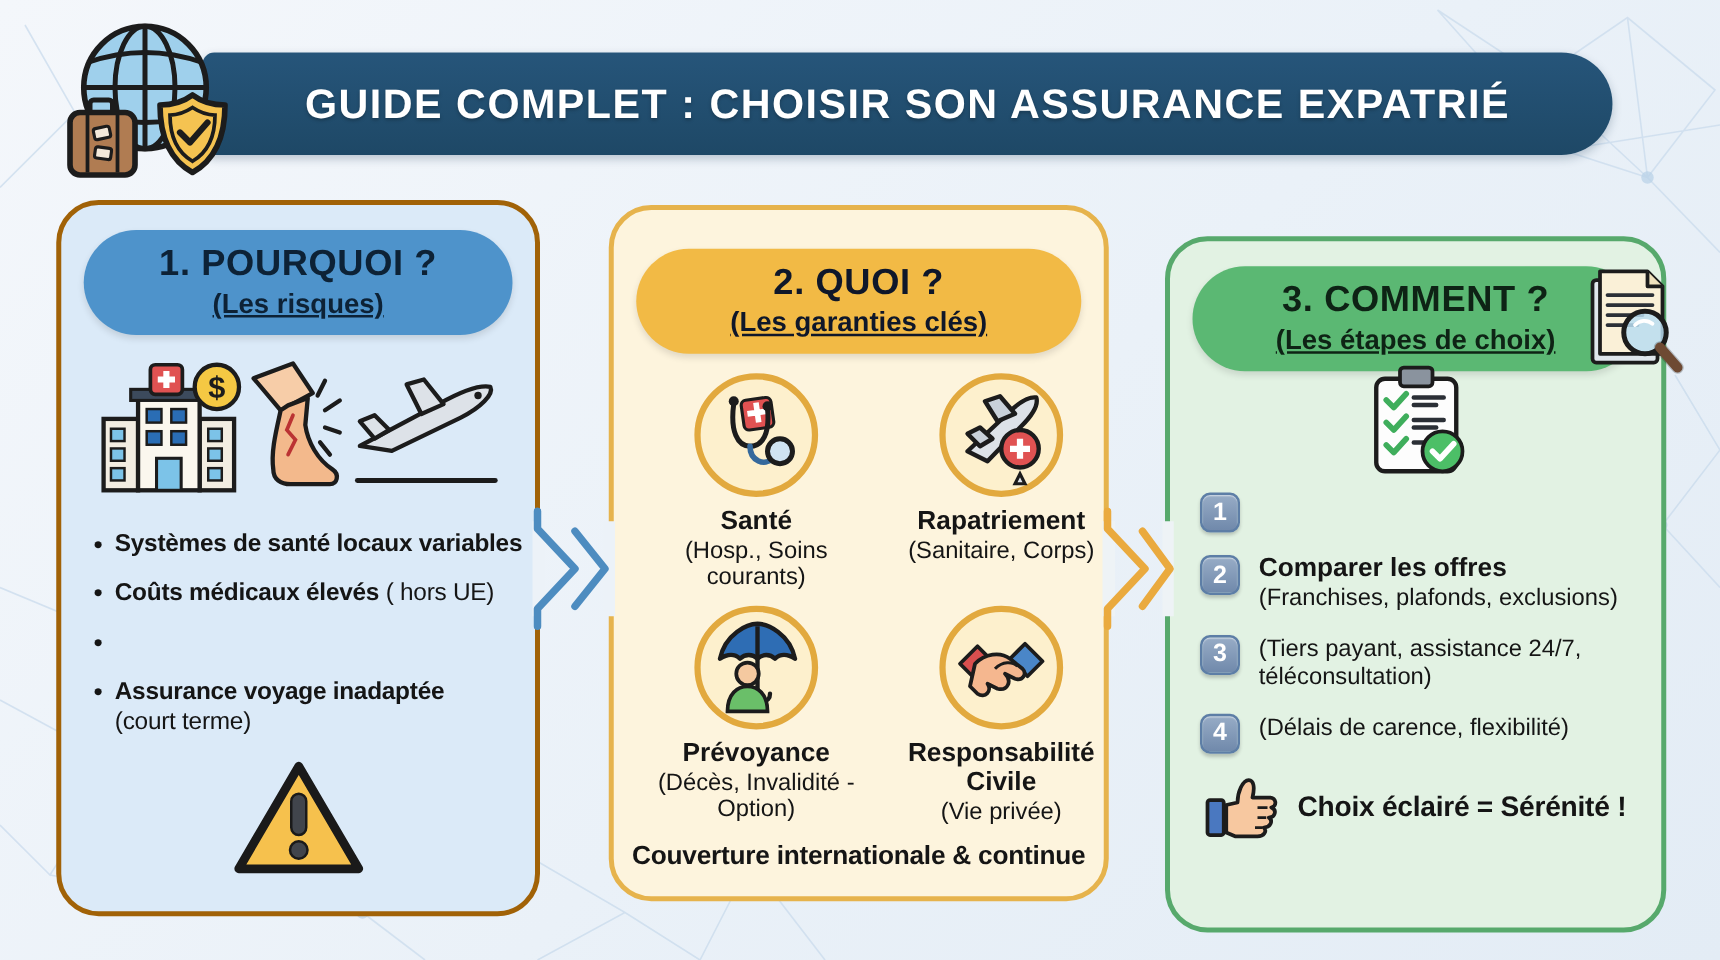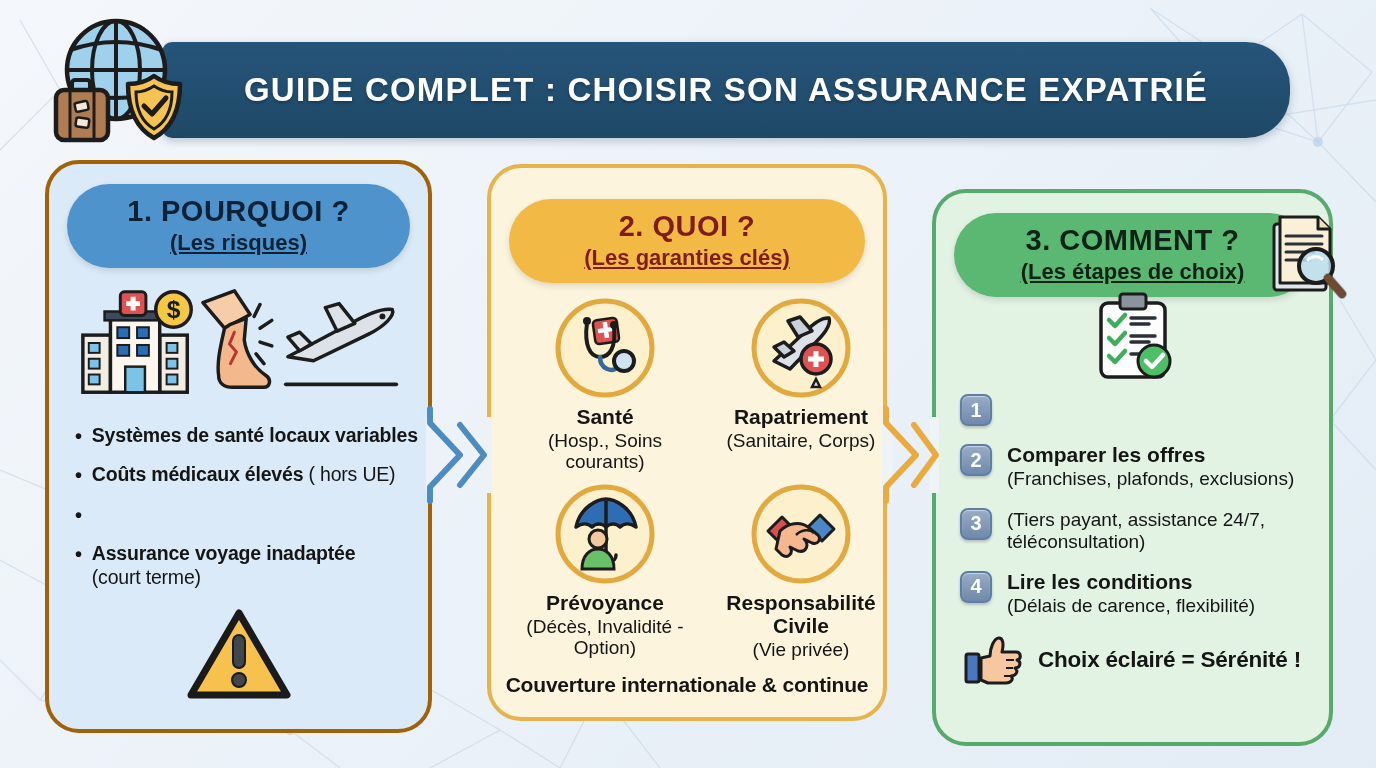--- a/index.html
+++ b/index.html
@@ -6,21 +6,21 @@
   html,body { width:1376px; height:768px; }
   body {
     font-family:"Liberation Sans","DejaVu Sans",sans-serif;
     background:linear-gradient(135deg,#f4f7fb 0%,#eaf1f8 55%,#e3ecf5 100%);
     position:relative; overflow:hidden; color:#151515;
   }
   .mesh { position:absolute; inset:0; z-index:0; }
 
   
   .banner {
-    position:absolute; left:162px; top:42px; width:1128px; height:96px;
+    position:absolute; left:162px; top:42px; width:1128px; height:82px;
     background:linear-gradient(180deg,#26557a 0%,#1e4866 100%);
     border-radius:10px 44px 44px 10px;
     display:flex; align-items:center; justify-content:center; z-index:2;
     box-shadow:0 3px 8px rgba(20,50,80,.25);
   }
   .banner h1 {
     color:#fff; font-size:33px; font-weight:bold; letter-spacing:1.2px;
     text-shadow:0 2px 3px rgba(0,0,0,.25); white-space:nowrap;
   }
   .logo { position:absolute; left:48px; top:14px; z-index:3; }
@@ -31,21 +31,21 @@
   .card2 { left:487px; top:164px; width:400px; height:557px; background:#fdf4dd; border:4px solid #e6b34c; }
   .card3 { left:932px; top:164px; width:401px; height:557px; background:#e2f2e3; border:4px solid #57a96c;margin-top:25px; }
 
   .pill {
     margin:20px 18px 0 18px; border-radius:48px; padding:11px 6px 12px 6px;
     text-align:center; box-shadow:0 3px 6px rgba(0,0,0,.12);
   }
   .pill .t1 { font-size:29px; font-weight:bold; letter-spacing:.5px; }
   .pill .t2 { font-size:22px; font-weight:bold; margin-top:2px;text-decoration:underline; }
   .pill-blue  { background:linear-gradient(180deg,#57a V0,#fff 0); background:#4e93cb; color:#0d2236; }
-  .pill-gold  { background:#f2ba45; color:#7f1d1d;margin-top:31px; }
+  .pill-gold  { background:#f2ba45; color:#0f172a;margin-top:31px; }
   .pill-green { background:#5bb873; color:#0e2315; }
 
   
   .risk-icons { display:flex; align-items:center; justify-content:space-between; padding:18px 26px 0 26px; height:132px; }
   .bullets { list-style:none; margin:24px 10px 0 26px; }
   .bullets li { display:flex; margin-bottom:15px; font-size:19.5px; line-height:1.22; letter-spacing:-.2px; }
   .bullets .dot { font-size:20px; margin-right:10px; font-weight:bold; }
   .bullets .b { font-weight:bold; }
   .bullets .n { font-weight:normal; }
   .b-line2:empty { display:none; }
@@ -319,21 +319,20 @@
     </div>
     <div class="step">
       <div class="badge">3</div>
       <div>
           <div class="sub">(Tiers payant, assistance 24/7, téléconsultation)</div>
         </div>
     </div>
     <div class="step">
       <div class="badge">4</div>
       <div>
-          <div class="bold">Lire les conditions</div>
           <div class="sub">(Délais de carence, flexibilité)</div>
         </div>
     </div>
   </div>
 
   <div class="footer">
     <svg width="62" height="52" viewBox="0 0 62 52">
       <rect x="2" y="20" width="13" height="28" rx="2" fill="#4a78c0" stroke="#1c1c1c" stroke-width="3"></rect>
       <path d="M17,24 L26,22 C26,14 30,4 35,4 C39,4 40,10 38,18 L52,18 C57,18 58,25 53,26 C58,28 56,34 51,34 C55,37 52,42 47,42 C50,45 47,49 42,49 L24,49 L17,46 Z" fill="#f7c8a0" stroke="#1c1c1c" stroke-width="3" stroke-linejoin="round"></path>
       <path d="M50,26 h-8 M49,34 h-7 M46,42 h-6" stroke="#1c1c1c" stroke-width="2.2"></path>

